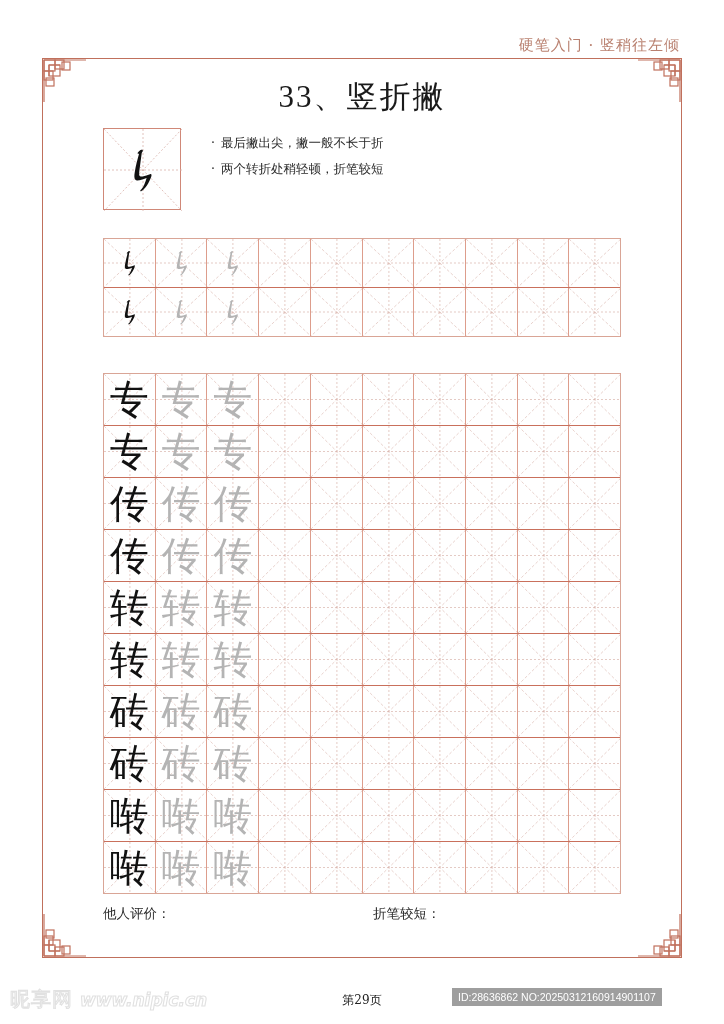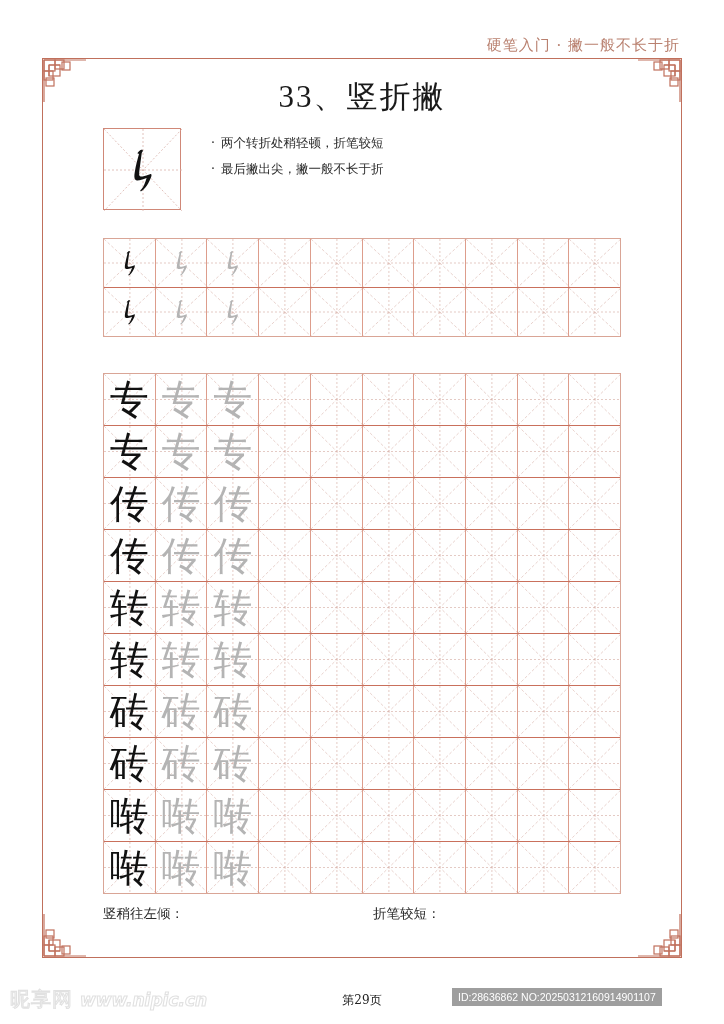--- a/index.html
+++ b/index.html
@@ -194,21 +194,21 @@
     font-style: italic;
     font-weight: bold;
     font-family: "DejaVu Sans", "Liberation Sans", sans-serif;
     color: transparent;
     -webkit-text-stroke: 1.1px #dcdcdc;
   }
 </style>
 </head>
 <body>
 
-<div class="page-header">硬笔入门 · 撇一般不长于折</div>
+<div class="page-header">硬笔入门 · 竖稍往左倾</div>
 
 <div class="frame">
   <div class="corner tl">
     <svg width="44" height="44" viewBox="0 0 44 44" fill="none" stroke="#c0705c" stroke-width="1.2">
       <rect x="2" y="2" width="11" height="11"></rect>
       <rect x="7" y="7" width="11" height="11"></rect>
       <rect x="13" y="2" width="9" height="9"></rect>
       <rect x="20" y="4" width="8" height="8"></rect>
       <rect x="2" y="13" width="9" height="9"></rect>
       <rect x="4" y="20" width="8" height="8"></rect>
@@ -276,24 +276,24 @@
                  30.9 49.9 C30.2 48.6 30.2 46.4 30.8 43.0 C31.8 37.0 33.4 30.6
                  35.4 23.6 C35.8 22.1 36.4 21.3 37.1 21.3 C37.8 21.3 38.2 21.6 38 22 Z"></path>
         <path d="M33.4 24.2 C34.6 22.4 36.0 21.2 37.2 20.8 C38.4 20.4 39.0 20.9 38.8 22.1
                  C38.6 23.1 37.8 23.8 36.6 24.4 C35.4 25.0 34.3 25.0 33.4 24.2 Z"></path>
       </g>
     </svg>
   </div>
 
   <div class="tips">
     <div class="tip-line">
-      <span class="tip-dot">·</span><span>两个转折处稍轻顿，折笔较短</span>
+      <span class="tip-dot">·</span><span>最后撇出尖，撇一般不长于折</span>
     </div>
     <div class="tip-line">
-      <span class="tip-dot">·</span><span>最后撇出尖，撇一般不长于折</span>
+      <span class="tip-dot">·</span><span>两个转折处稍轻顿，折笔较短</span>
     </div>
   </div>
 </div>
 
 <div class="grid-block" id="stroke-grid">
     <div class="grid-row">
       <div class="cell" style="height: 48px;">
         <svg width="51.8" height="48" viewBox="0 0 51.8 48">
           <g stroke="#d9b3ab" stroke-width="0.7" fill="none">
             <line x1="25.9" y1="0" x2="25.9" y2="48" stroke-dasharray="2,2"></line>
@@ -1593,21 +1593,21 @@
             <line x1="0" y1="25.5" x2="51.8" y2="25.5" stroke-dasharray="2,2"></line>
             <line x1="0" y1="0" x2="51.8" y2="51" stroke-dasharray="3,2" opacity="0.85"></line>
             <line x1="51.8" y1="0" x2="0" y2="51" stroke-dasharray="3,2" opacity="0.85"></line>
           </g>
         </svg>
       </div>
     </div>
   </div>
 
 <div class="eval-row">
-  <span class="eval-self">竖稍往左倾：</span>
+  <span class="eval-self">他人评价：</span>
   <span class="eval-other">折笔较短：</span>
 </div>
 
 <div class="page-number">第29页</div>
 
 <div class="id-badge">ID:28636862 NO:20250312160914901107</div>
 
 <div class="watermark">
   <span class="wm-cn">昵享网</span>
   <span class="wm-url">www.nipic.cn</span>

